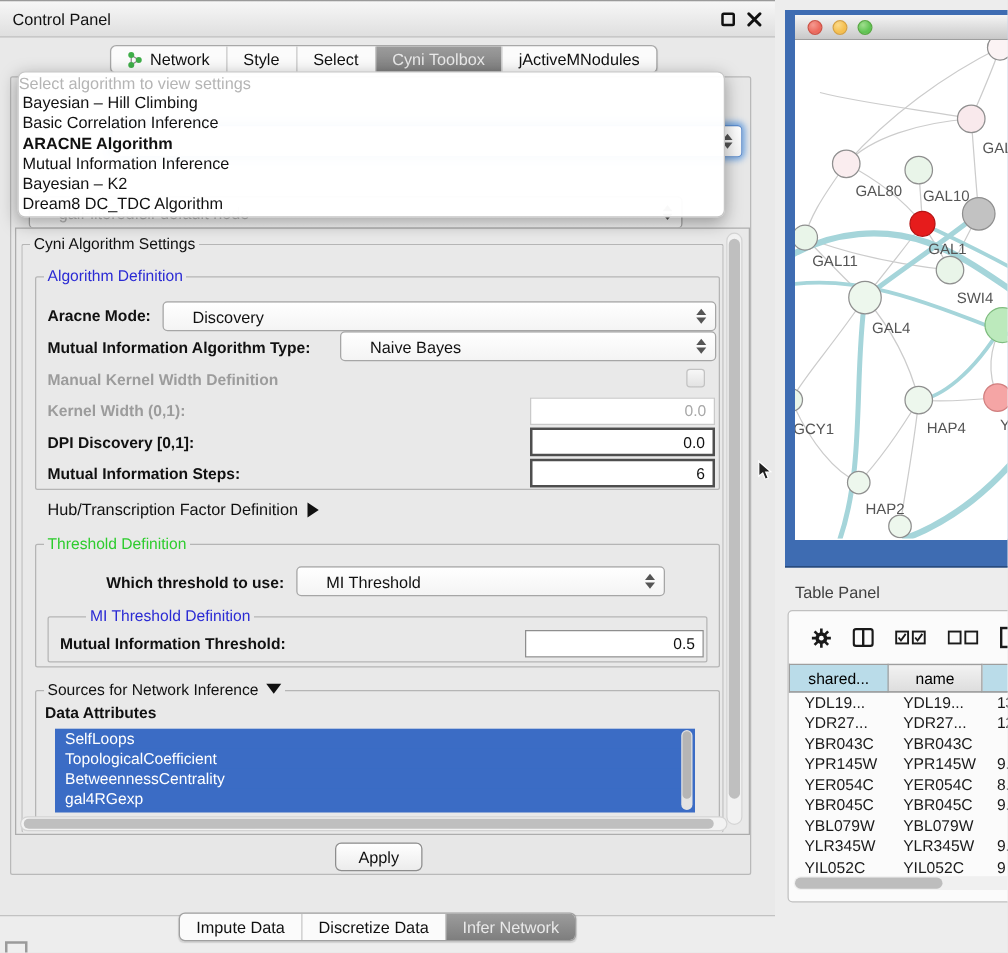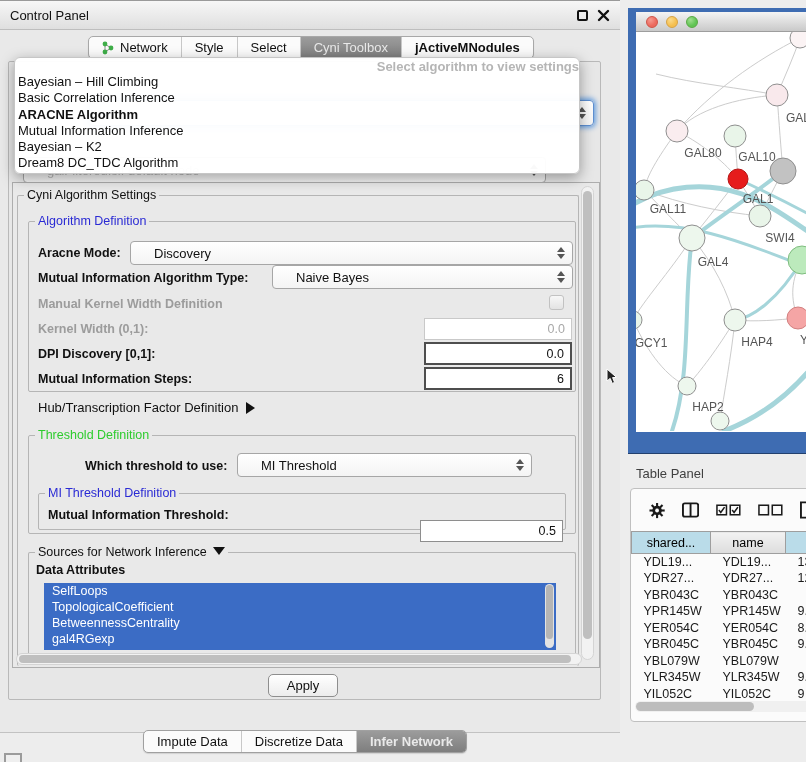--- a/index.html
+++ b/index.html
@@ -13,21 +13,21 @@
     background:linear-gradient(#F7F7F7,#DFDFDF); border-top:1px solid #9A9A9A; border-bottom:1px solid #BEBEBE;
     display:flex; align-items:center; padding:0 10px; }
   .cp-title { font-size:13px; color:#111; }
   .cp-win-icons { margin-left:auto; display:flex; align-items:center; gap:9px; }
   .float-icon { width:11px; height:11px; border:2px solid #111; border-radius:2px; }
 
   .tabbar { left:88px; top:36px; height:23px; display:flex; border:1px solid #A8A8A8; border-radius:5px;
     background:#FBFBFB; overflow:hidden; box-shadow:0 1px 1px rgba(0,0,0,.12); }
   .tab { display:flex; align-items:center; gap:5px; padding:0 13px; font-size:13px; color:#111;
     border-right:1px solid #C8C8C8; cursor:default; }
-  .tab:last-child { border-right:none;font-weight:bold; }
+  .tab:last-child { border-right:none; }
   .tab.sel { background:linear-gradient(#9C9C9C,#7E7E7E); color:#E9E9E9; }
 
   .cp-content { left:8px; top:61px; width:593px; height:639px; background:#E7E7E7;
     border:1px solid #B9B9B9; border-radius:2px; }
 
   
   .combo { background:linear-gradient(#FFFFFF,#F4F4F4); border:1px solid #A6A6A6; border-radius:4px;
     display:flex; align-items:center; font-size:13px; color:#111; padding-left:23px; position:absolute; }
   .combo .stepper { margin-left:auto; margin-right:7px; display:flex; flex-direction:column; gap:2px; }
   .tri-up { width:0; height:0; border-left:4px solid transparent; border-right:4px solid transparent; border-bottom:5px solid #555; }
@@ -74,21 +74,21 @@
     display:flex; align-items:center; justify-content:center; }
 
   .bottom-tabbar { left:143px; top:730px; height:23px; display:flex; border:1px solid #A0A0A0; border-radius:5px;
     background:#FBFBFB; overflow:hidden; box-shadow:0 1px 1px rgba(0,0,0,.12); }
 
   .corner-icon { left:4px; top:753px; width:18px; height:12px; border:2px solid #9B9B9B; background:#EFEFEF; }
 
   
   .popup { left:14px; top:57px; width:566px; height:117px; background:rgba(255,255,255,.97);
     border:1px solid #C6C6C6; border-radius:6px; box-shadow:0 4px 14px rgba(0,0,0,.35); z-index:30; padding-top:1px; }
-  .popup-placeholder { text-align:right; font-size:13px; color:#B5B5B5; height:15px; line-height:15px;font-weight:bold; }
+  .popup-placeholder { text-align:left; font-size:13px; color:#B5B5B5; height:15px; line-height:15px; }
   .popup-item { font-size:13px; color:#111; height:16.3px; line-height:16.3px; padding-left:3px; white-space:nowrap; }
   .popup-item.bold { font-weight:bold; }
 
   
   .net-frame { left:628px; top:8px; width:190px; height:446px; background:#3E6CB2;
     padding:4px 0 22px 8px; border-bottom:1px solid #22406E; }
   .net-win { width:182px; height:420px; background:#FFF; }
   .net-titlebar { height:20px; background:linear-gradient(#F4F4F4,#C9C9C9); border-bottom:1px solid #9E9E9E;
     display:flex; align-items:center; gap:8px; padding-left:10px; }
   .tl { width:12px; height:12px; border-radius:50%; }
@@ -218,25 +218,25 @@
     <legend class="green">Threshold Definition</legend>
   </fieldset>
   <span class="lbl" style="left:85px; top:459px;">Which threshold to use:</span>
   <div class="combo" style="left:237px; top:453px; width:295px; height:24px;">
     <span>MI Threshold</span>
     <span class="stepper">
         <span class="tri-up"></span>
         <span class="tri-dn"></span>
       </span>
   </div>
-  <fieldset class="abs" style="left:38px; top:486px; width:528px; height:44px;">
+  <fieldset class="abs" style="left:38px; top:486px; width:528px; height:44px;padding-left:24px;">
     <legend class="blue">MI Threshold Definition</legend>
   </fieldset>
   <span class="lbl" style="left:48px; top:508px;">Mutual Information Threshold:</span>
-  <div class="field mid" style="left:420px; top:504px; width:143px; height:22px;margin-top:16px;">
+  <div class="field mid" style="left:420px; top:504px; width:143px; height:22px;">
     <span>0.5</span>
   </div>
 
   <fieldset class="abs" style="left:28px; top:545px; width:548px; height:112px; border-bottom:none;">
     <legend><span>Sources for Network Inference</span><span class="arrow-down"></span></legend>
   </fieldset>
   <span class="lbl" style="left:36px; top:563px;">Data Attributes</span>
   <div class="attr-list">
     <div class="attr-item">SelfLoops</div>
     <div class="attr-item">TopologicalCoefficient</div>

